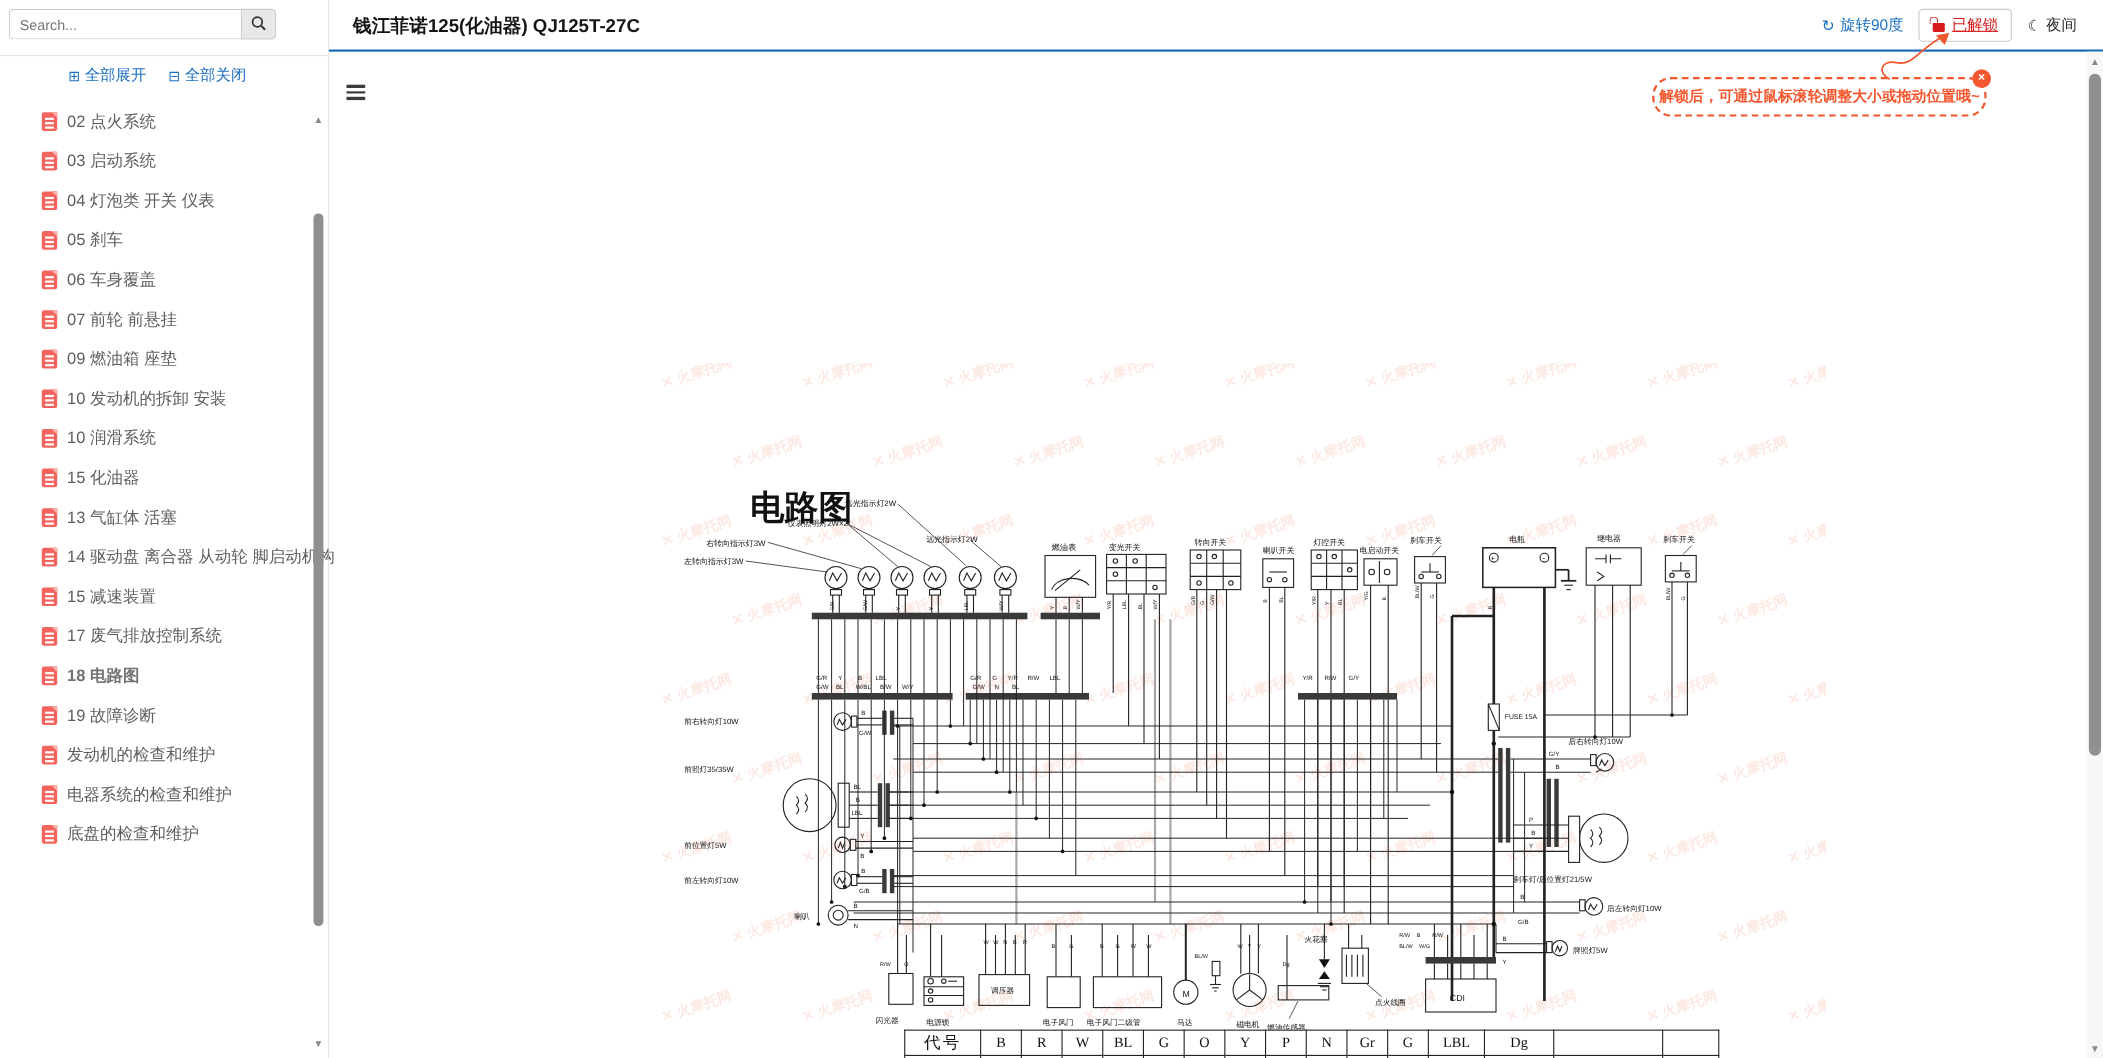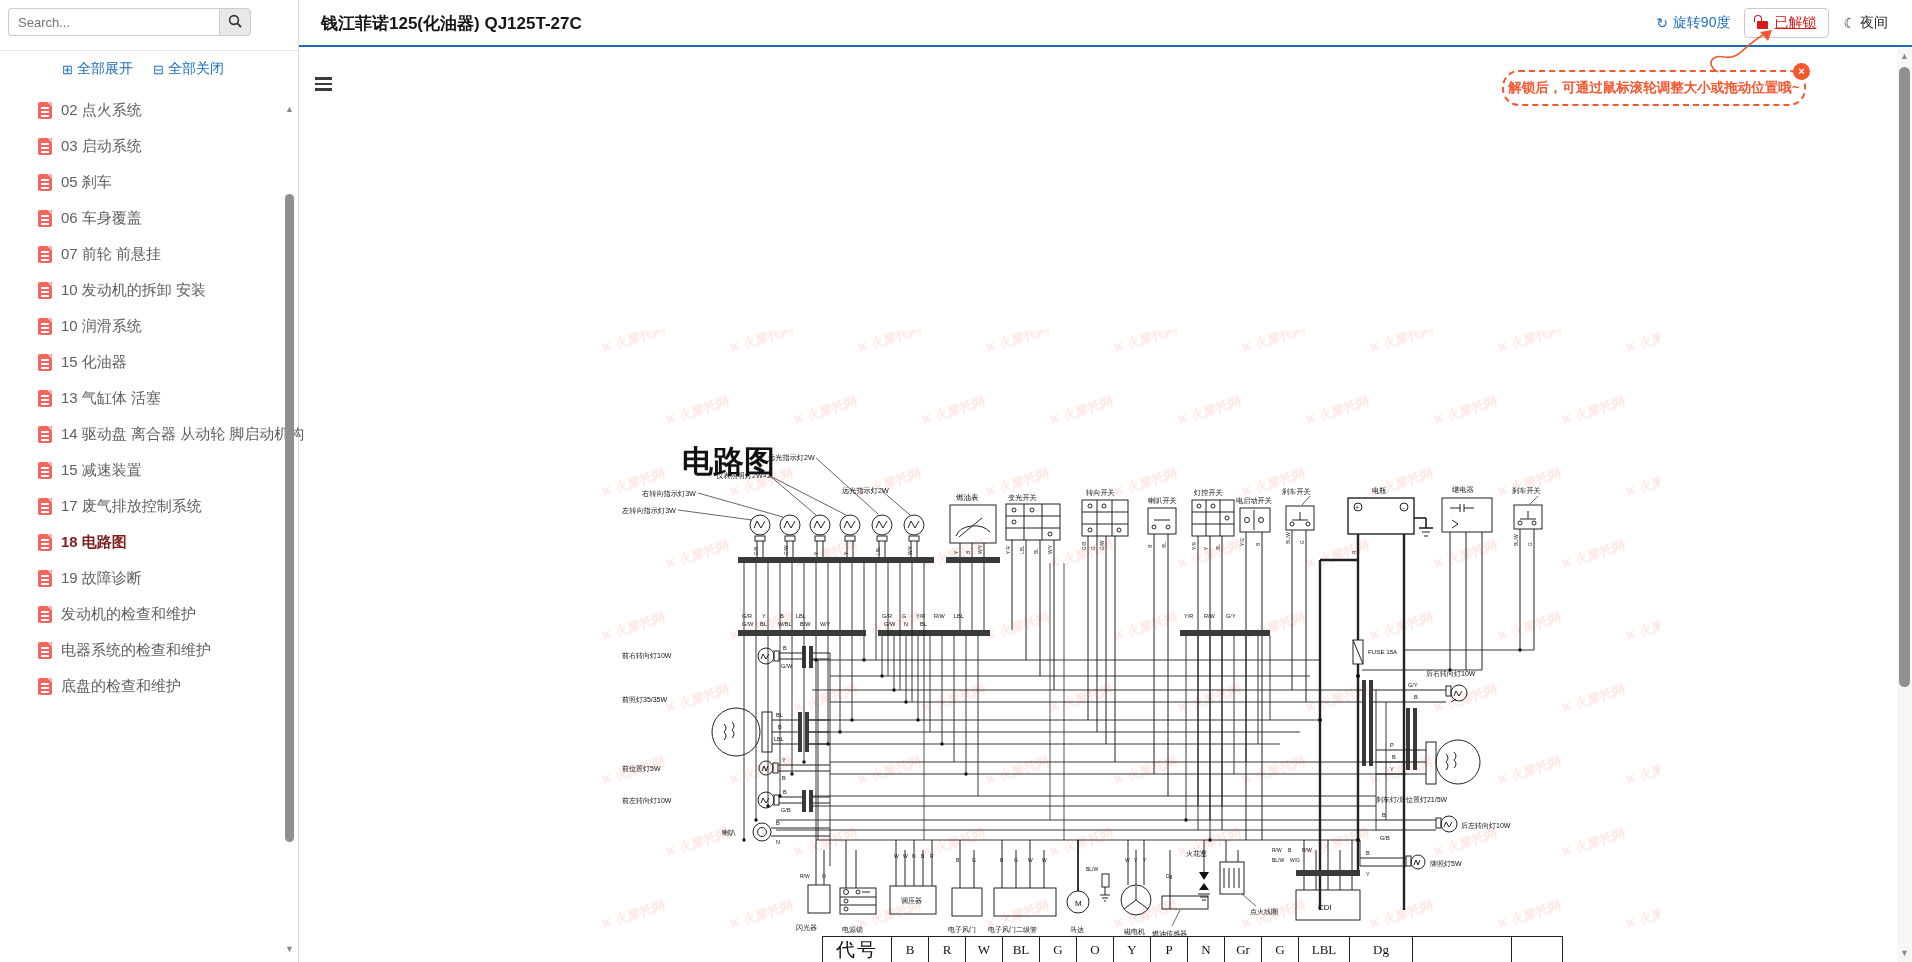--- a/index.html
+++ b/index.html
@@ -9,21 +9,21 @@
   .sidebar{position:absolute;left:0;top:0;width:298px;height:962px;background:#fff;border-right:1px solid #ddd;border-radius:6px 0 0 6px;}
   .search-row{position:absolute;left:8px;top:8px;display:flex;height:42px;}
   .search-input{width:192px;height:26px;border:1px solid #ccc;border-right:none;border-radius:4px 0 0 4px;padding:0 9px;font-size:13px;color:#333;outline:none;font-family:"Liberation Sans",sans-serif;}
   .search-btn{width:32px;height:28px;border:1px solid #ccc;background:#e8e8e8;border-radius:0 4px 4px 0;display:flex;align-items:center;justify-content:center;cursor:pointer;padding:0;}
   .sb-divider{position:absolute;left:0;top:50px;width:298px;height:1px;background:#e3e3e3;}
   .expand-row{position:absolute;left:0;top:60px;width:286px;display:flex;justify-content:center;gap:20px;font-size:14px;color:#1b6fc2;}
   .expand-row .lnk{display:flex;align-items:center;gap:4px;cursor:pointer;}
   .boxicon{font-size:13px;line-height:1;}
   .toc{position:absolute;left:0;top:92px;width:284px;}
   .toc-item{display:flex;align-items:center;gap:9px;height:36px;padding-left:38px;font-size:15px;color:#5f5f5f;cursor:pointer;white-space:nowrap;}
-  .toc-item.active{color:#7f1d1d;font-weight:bold;}
+  .toc-item.active{color:#737373;font-weight:bold;}
   .doc-icon{position:relative;width:14px;height:17px;background:#f4645f;border-radius:2px;flex:0 0 14px;}
   .doc-icon::before{content:"";position:absolute;right:0;top:0;border-style:solid;border-width:0 5px 5px 0;border-color:#fff #fbb5ae #f4645f #f4645f;}
   .doc-icon::after{content:"";position:absolute;left:3px;top:5px;width:8px;height:2px;background:#fff;box-shadow:0 4px 0 #fff,0 8px 0 #fff;}
   
   .sb-scroll{position:absolute;right:2px;top:104px;width:12px;height:852px;}
   .sb-up{position:absolute;top:0;left:1px;color:#8a8a8a;font-size:9px;}
   .sb-down{position:absolute;bottom:2px;left:1px;color:#8a8a8a;font-size:9px;}
   .sb-thumb{position:absolute;left:1px;top:90px;width:9px;height:648px;background:#8f8f8f;border-radius:5px;}
 
   
@@ -54,21 +54,21 @@
 
   
   .wm-layer{position:absolute;left:600px;top:330px;width:1060px;height:632px;overflow:hidden;pointer-events:none;}
   .wm{position:absolute;color:rgba(240,85,50,0.13);font-size:13px;transform:rotate(-18deg);white-space:nowrap;font-weight:bold;}
 
   
   .diagram{position:absolute;left:620px;top:350px;width:990px;height:612px;cursor:grab;}
   .diagram svg{font-family:"Liberation Sans",sans-serif;}
   .codes-table{position:absolute;left:822px;top:936px;border-collapse:collapse;font-family:"Liberation Serif",serif;background:#fff;}
   .codes-table td{border:1.5px solid #222;text-align:center;font-size:13px;height:22px;padding:0 5px;min-width:26px;color:#111;}
-  .codes-table td:first-child{font-size:19px;min-width:58px;letter-spacing:2px;}
+  .codes-table td:first-child{font-size:15px;min-width:58px;letter-spacing:2px;}
   .codes-table td:nth-child(13){min-width:40px;}
   .codes-table td:nth-child(14){min-width:52px;}
   .codes-table td:nth-child(15){min-width:88px;}
   .codes-table td:nth-child(16){min-width:40px;}
 </style>
 </head>
 <body>
 
 <div class="sidebar">
   <div class="search-row">
@@ -97,29 +97,37 @@
     <div class="toc-item">
         <span class="doc-icon"></span>
         <span>02 点火系统</span>
       </div>
     <div class="toc-item">
         <span class="doc-icon"></span>
         <span>03 启动系统</span>
       </div>
     <div class="toc-item">
         <span class="doc-icon"></span>
+        <span>04 灯泡类 开关 仪表</span>
+      </div>
+    <div class="toc-item">
+        <span class="doc-icon"></span>
         <span>05 刹车</span>
       </div>
     <div class="toc-item">
         <span class="doc-icon"></span>
         <span>06 车身覆盖</span>
       </div>
     <div class="toc-item">
         <span class="doc-icon"></span>
         <span>07 前轮 前悬挂</span>
+      </div>
+    <div class="toc-item">
+        <span class="doc-icon"></span>
+        <span>09 燃油箱 座垫</span>
       </div>
     <div class="toc-item">
         <span class="doc-icon"></span>
         <span>10 发动机的拆卸 安装</span>
       </div>
     <div class="toc-item">
         <span class="doc-icon"></span>
         <span>10 润滑系统</span>
       </div>
     <div class="toc-item">

